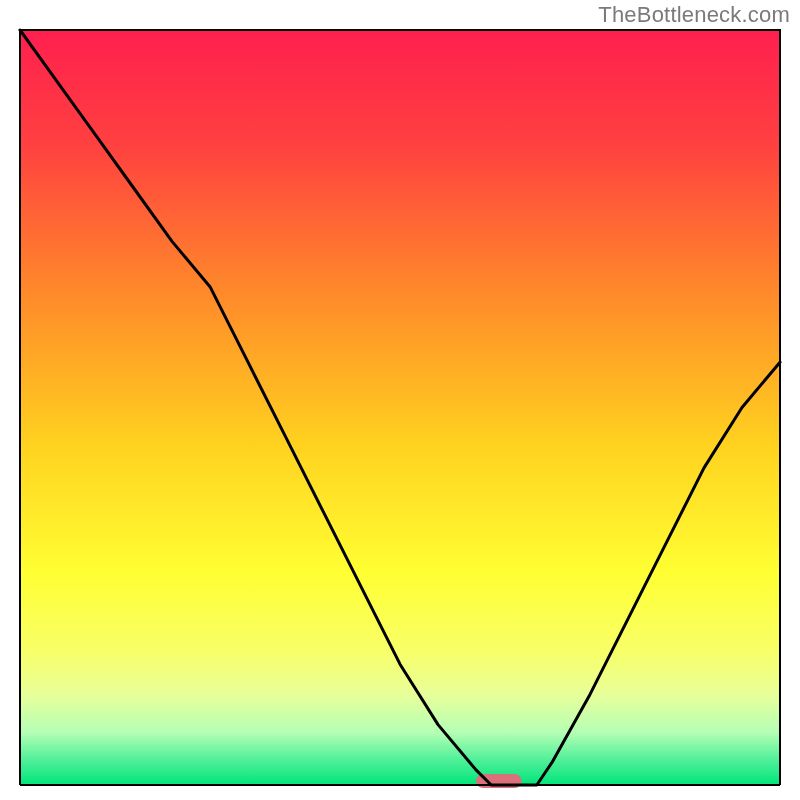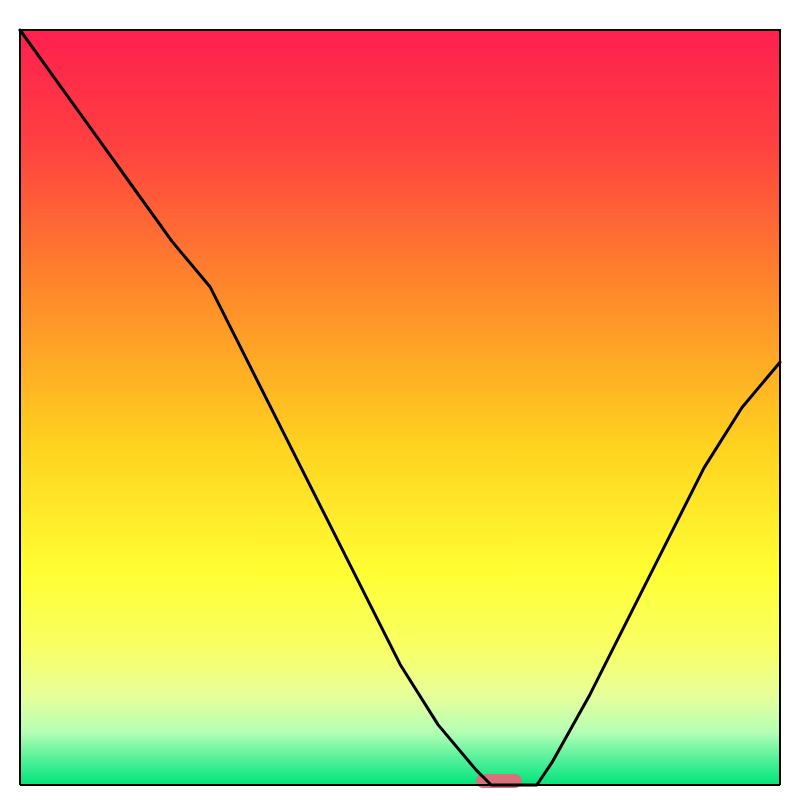--- a/index.html
+++ b/index.html
@@ -29,20 +29,21 @@
   svg {
     position: absolute;
     left: 0;
     top: 0;
   }
 </style>
 </head>
 <body>
 
 <div class="container">
+  <div class="watermark">TheBottleneck.com</div>
 
   <svg id="chart-svg" width="800" height="800" viewBox="0 0 800 800">
     <defs>
       <linearGradient id="bg-grad" x1="0" y1="0" x2="0" y2="1">
           <stop offset="0%" stop-color="#ff1f4f"></stop>
           <stop offset="15%" stop-color="#ff4040"></stop>
           <stop offset="35%" stop-color="#ff8a2a"></stop>
           <stop offset="55.00000000000001%" stop-color="#ffd21f"></stop>
           <stop offset="72%" stop-color="#ffff33"></stop>
           <stop offset="82%" stop-color="#f8ff66"></stop>

